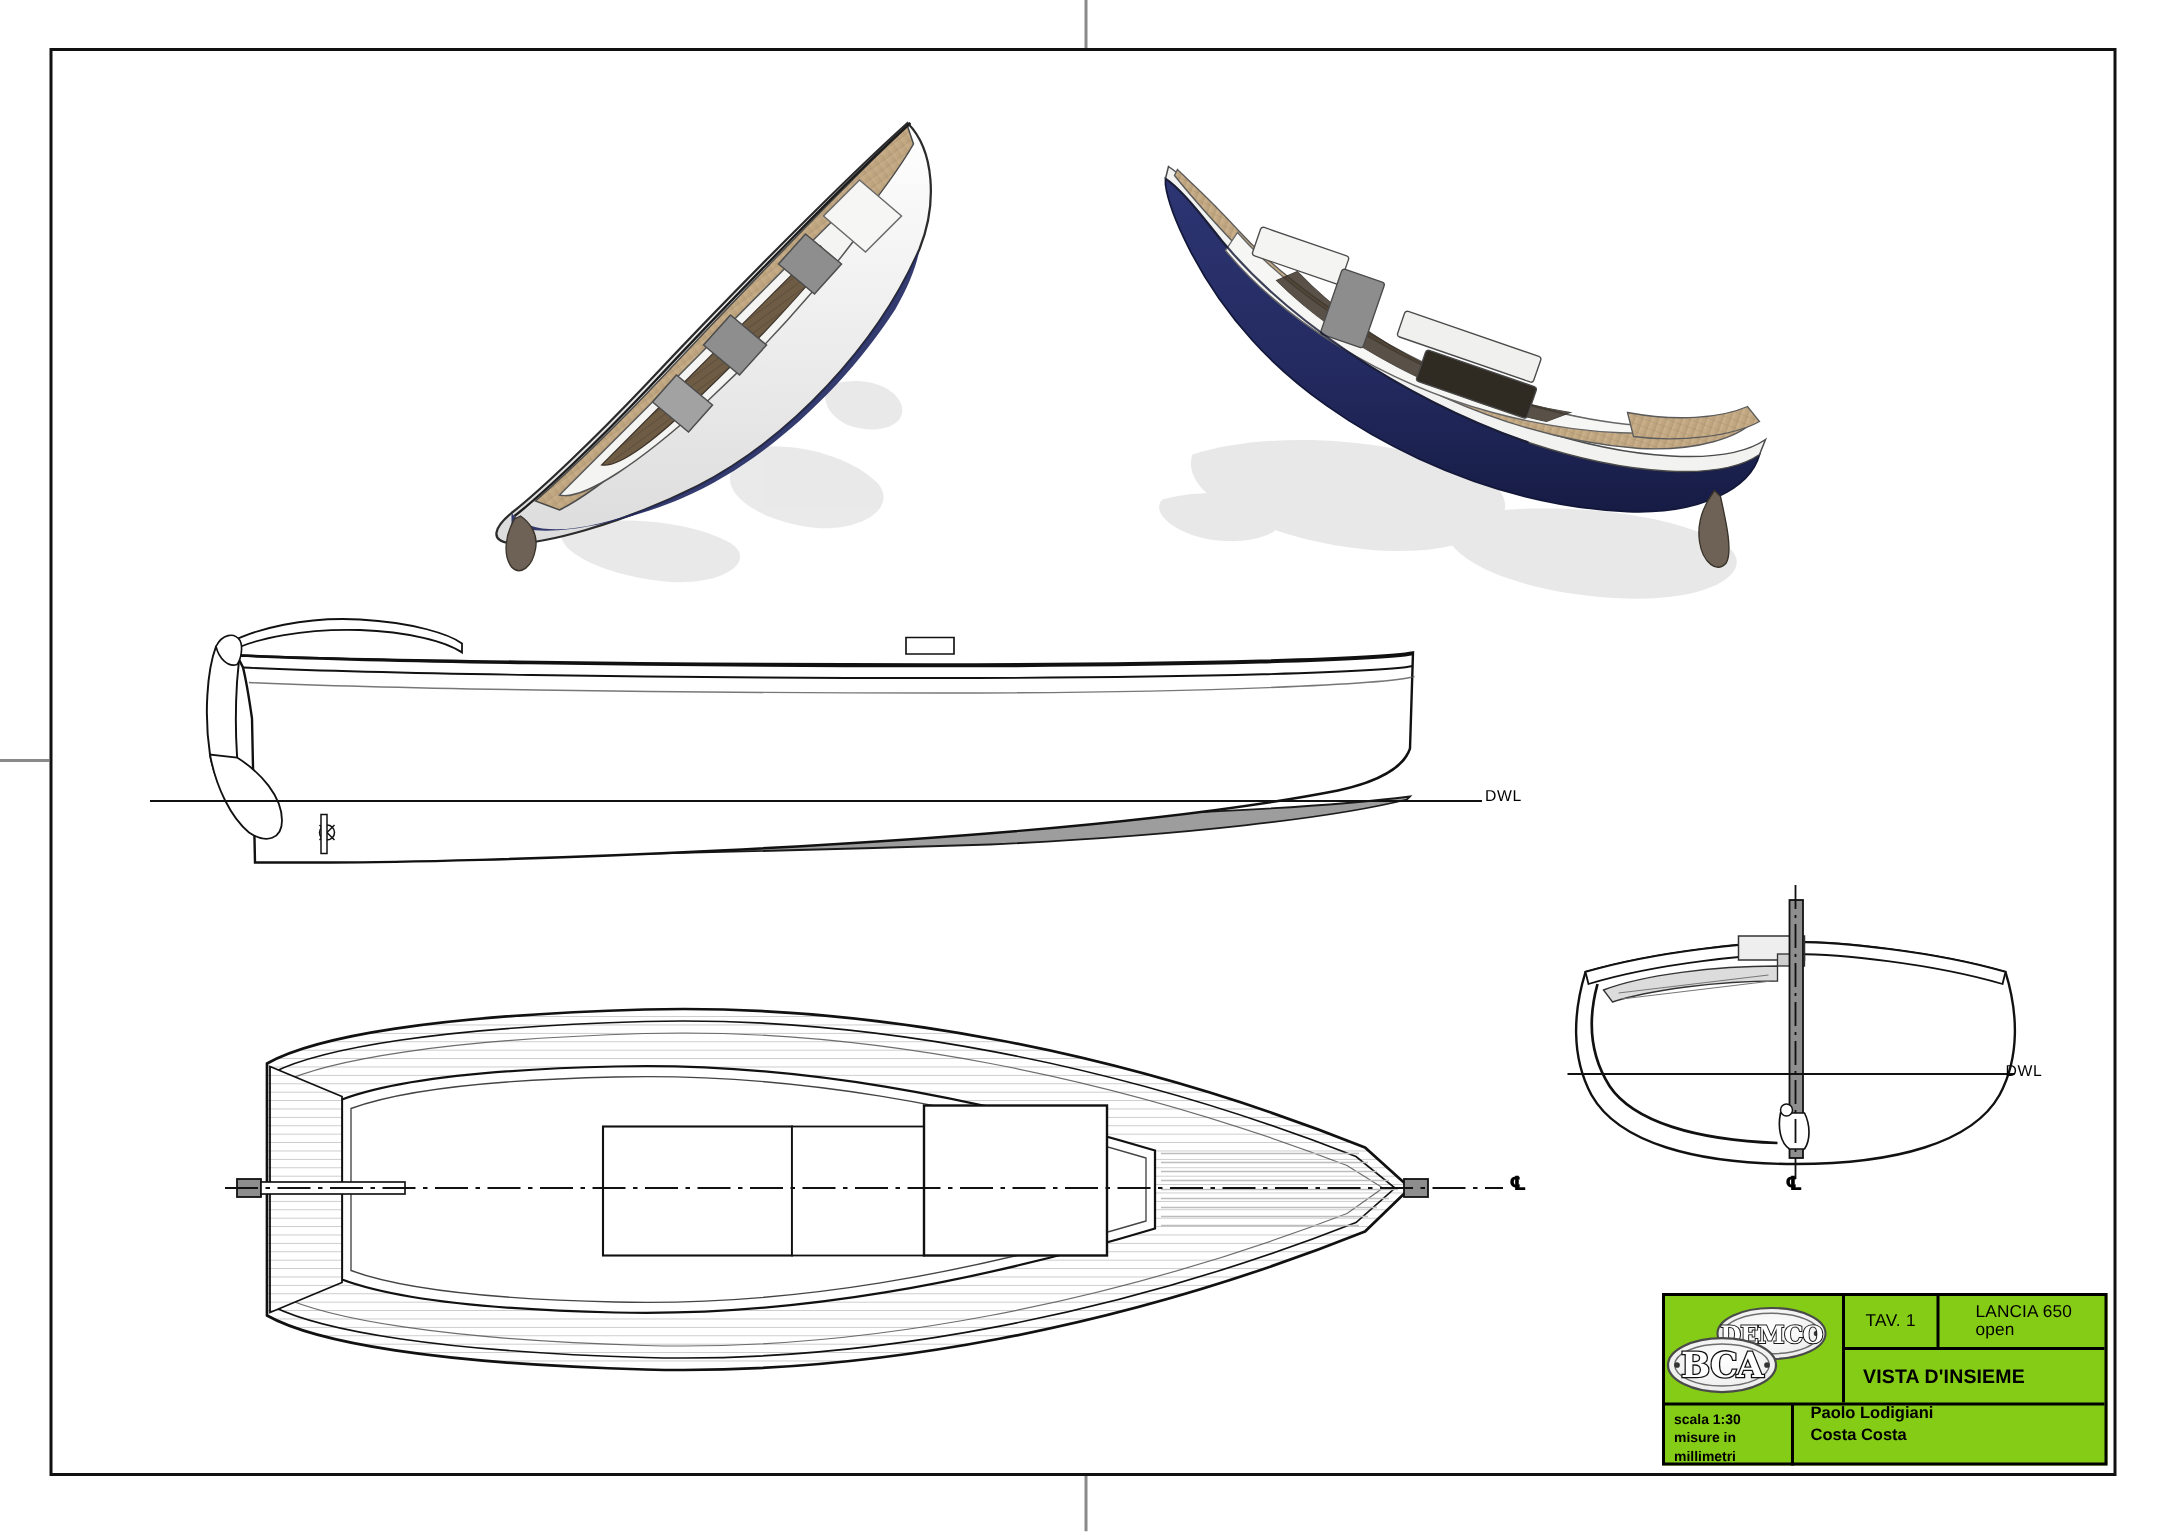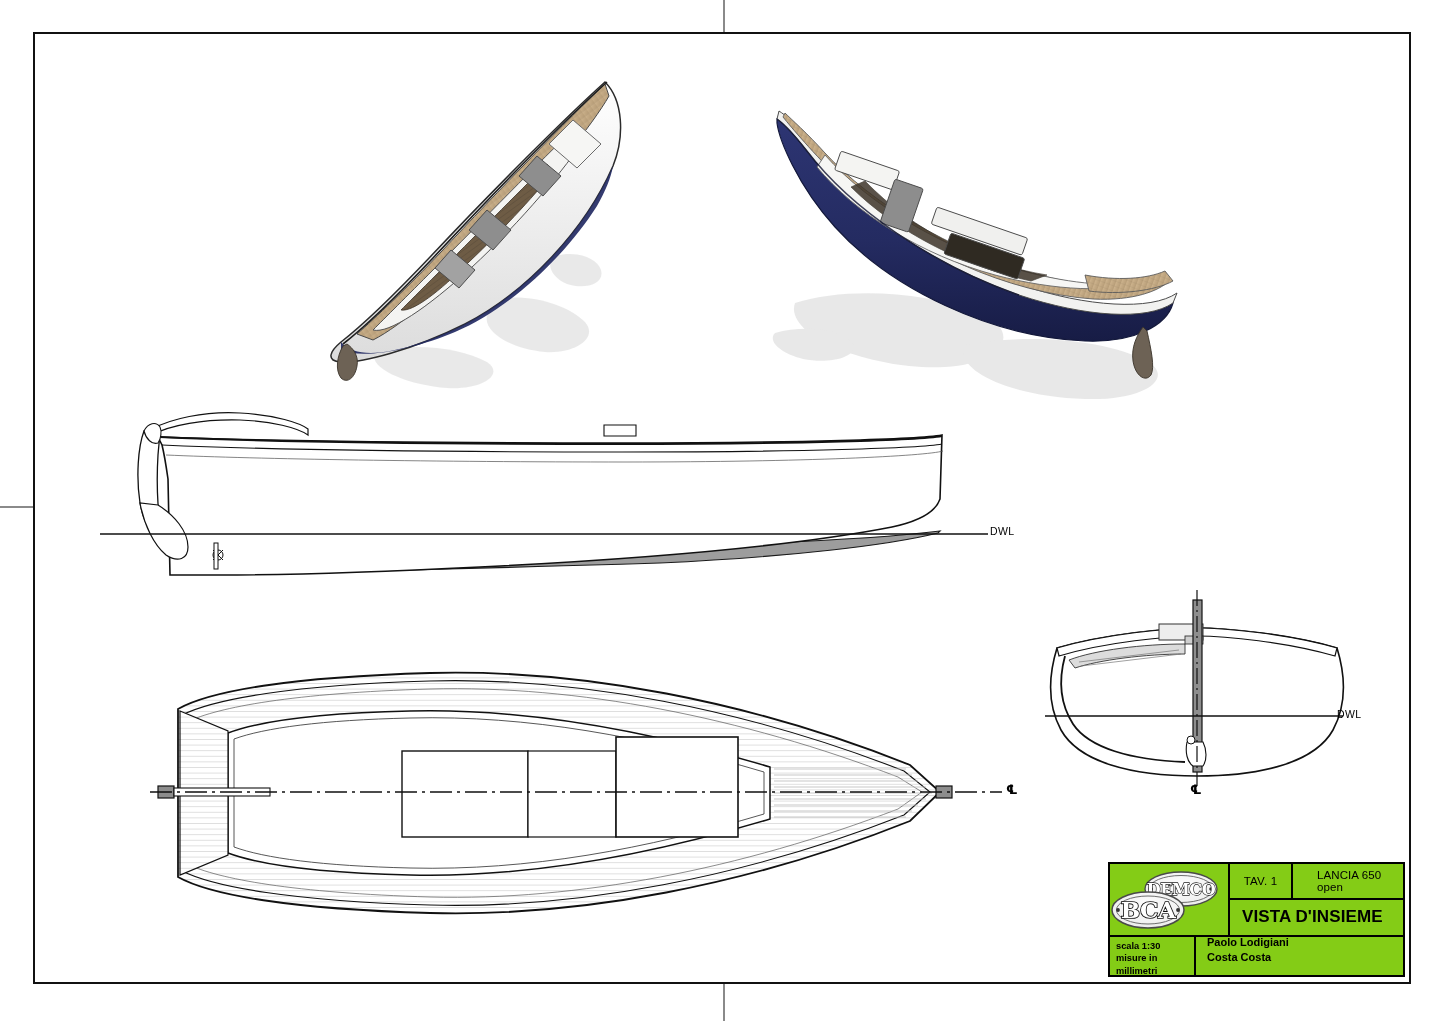--- a/index.html
+++ b/index.html
@@ -24,21 +24,21 @@
   .tb-logo{position:absolute;left:0;top:0;width:118px;height:100%;}
   .tb-right{position:absolute;left:118px;top:0;right:0;height:100%;
             border-left:2.2px solid #000;box-sizing:border-box;}
   .tb-row1{height:36px;border-bottom:2.2px solid #000;display:flex;box-sizing:border-box;}
   .tb-tav{width:63px;border-right:2.2px solid #000;box-sizing:border-box;
           display:flex;align-items:center;justify-content:center;
           font-size:11.5px;font-weight:normal;letter-spacing:.2px;}
   .tb-model{flex:1;display:flex;align-items:center;justify-content:center;
             font-size:11.5px;font-weight:normal;letter-spacing:.1px;padding-left:24px;}
   .tb-row2{height:34.8px;display:flex;align-items:center;padding-left:12px;
-           font-size:17px;font-weight:bold;letter-spacing:.1px;box-sizing:border-box;}
+           font-size:13px;font-weight:bold;letter-spacing:.1px;box-sizing:border-box;}
   .tb-lower{display:flex;height:39px;align-items:center;}
   .tb-scale{width:86px;border-right:2.2px solid #000;box-sizing:border-box;
             padding:4px 0 0 6px;font-size:9.3px;font-weight:bold;line-height:1.32;}
   .tb-authors{flex:1;padding:3px 0 17px 11px;font-size:11px;font-weight:bold;line-height:1.35;}
 
   .lbl{font-size:10.5px;font-weight:normal;letter-spacing:.4px;}
   .cl-glyph{font-size:13px;font-weight:bold;font-family:"DejaVu Sans",sans-serif;}
 </style>
 </head>
 <body>

